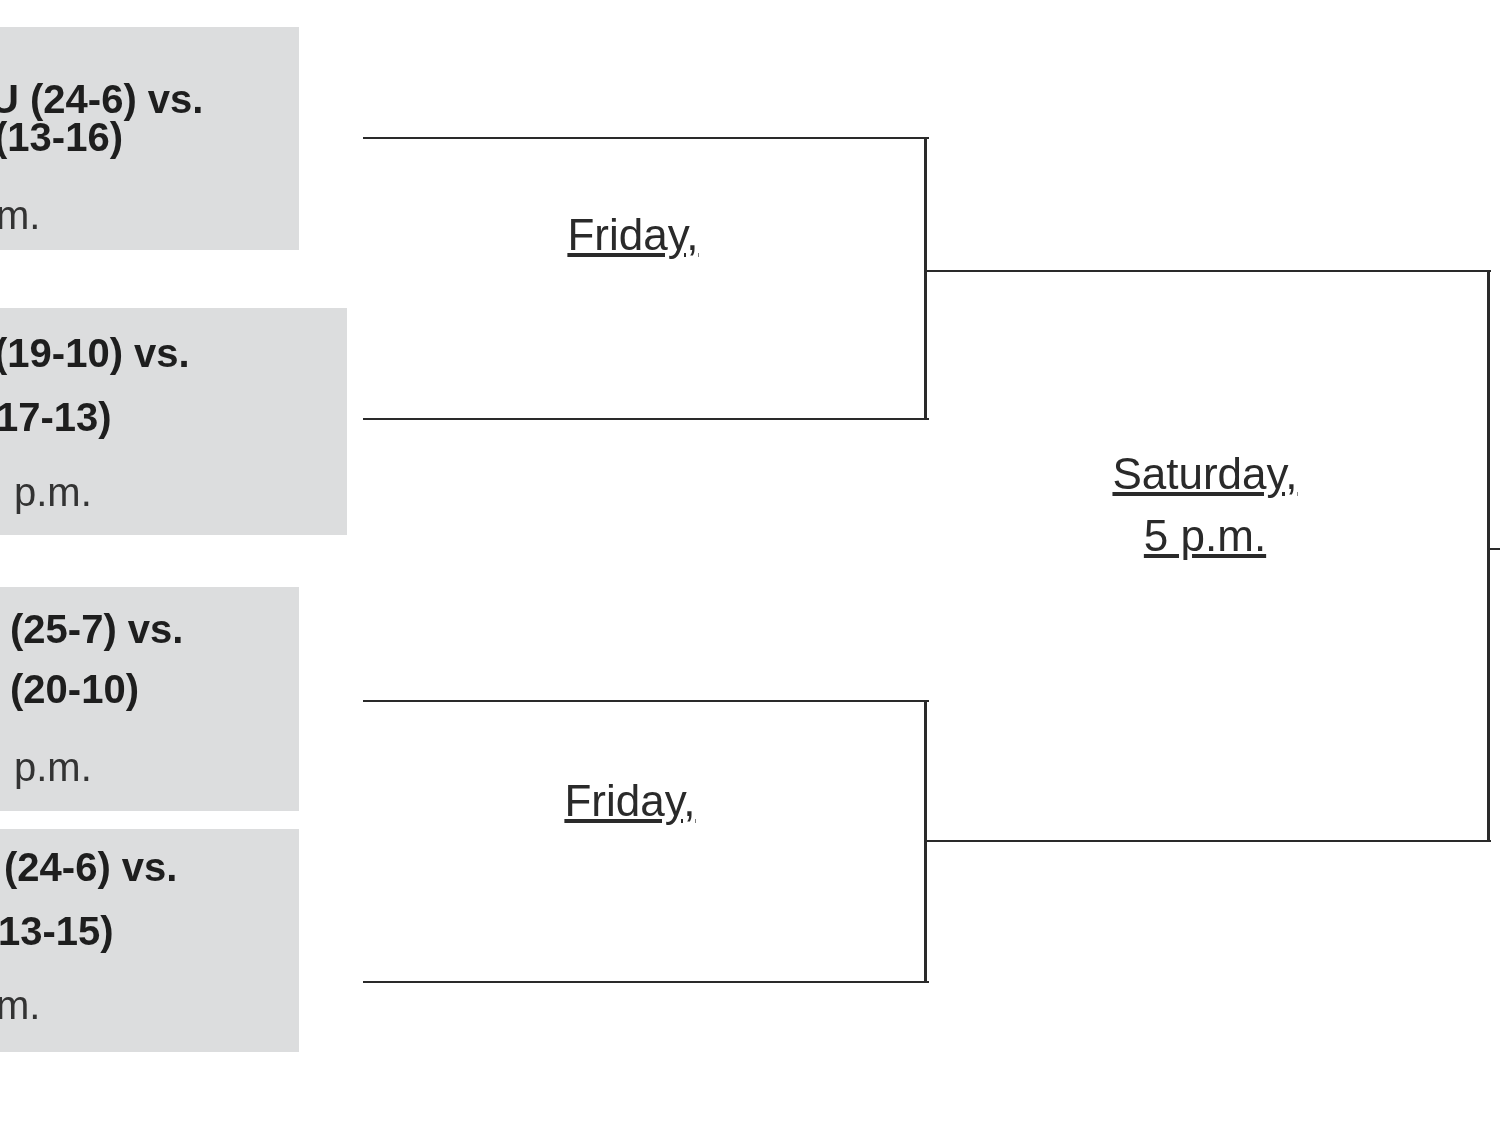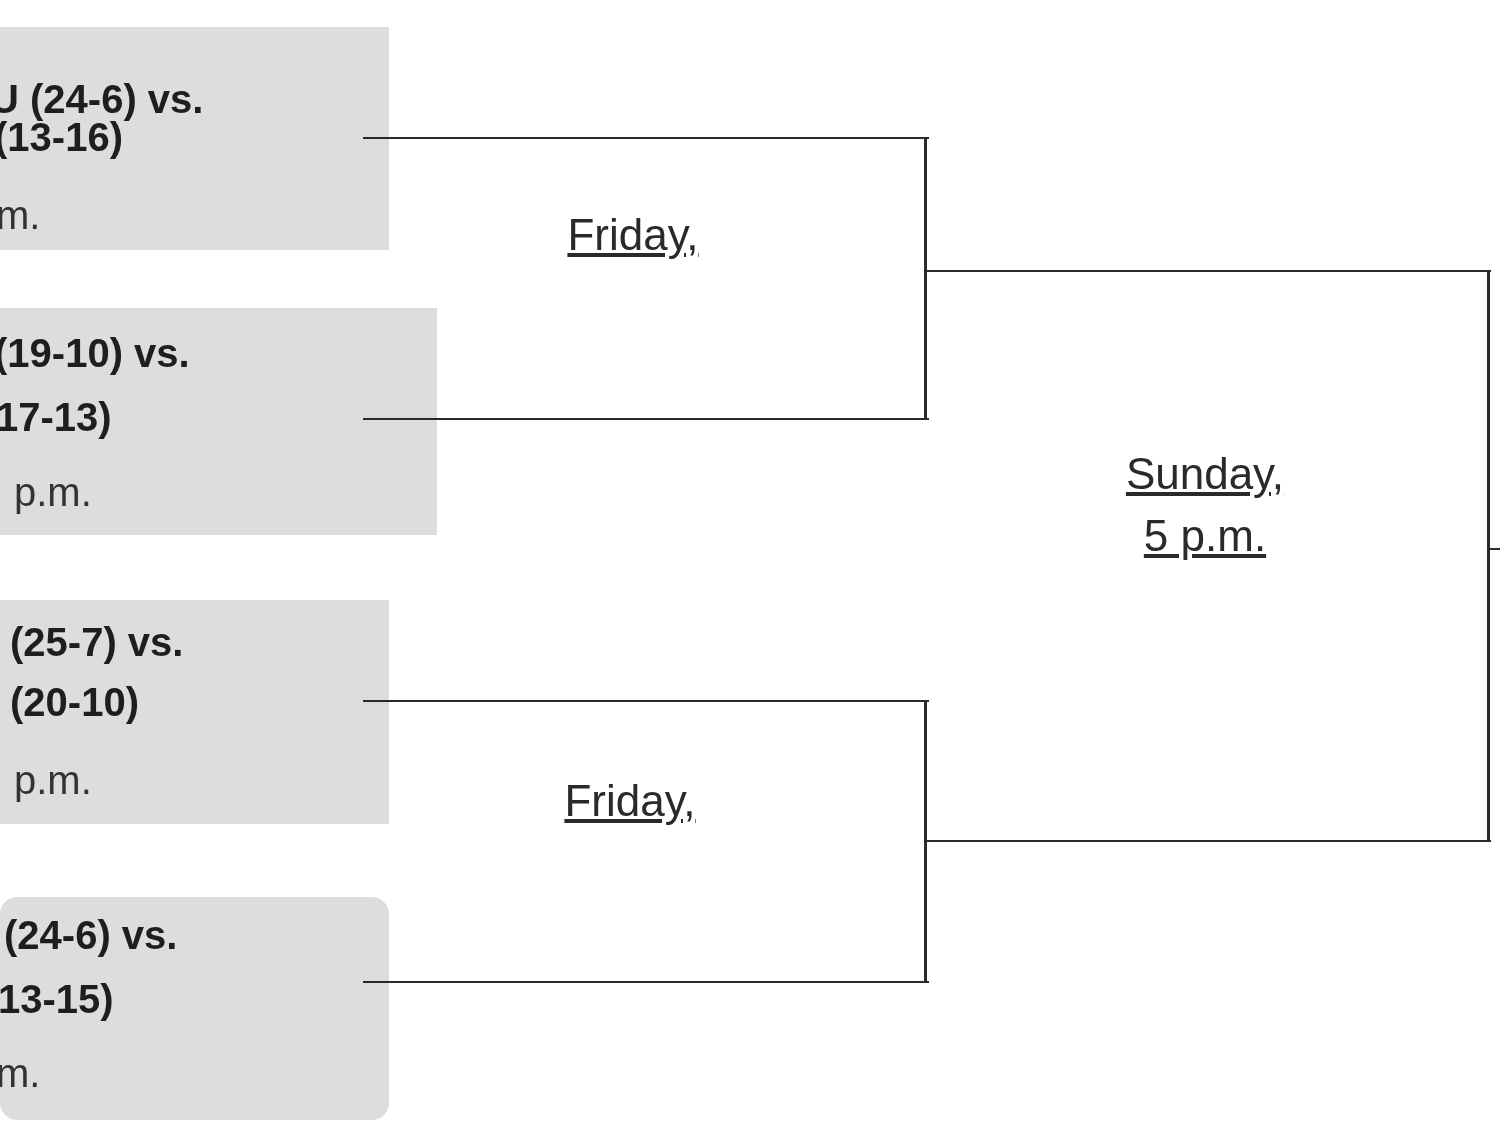--- a/index.html
+++ b/index.html
@@ -3,21 +3,21 @@
   <meta charset="utf-8">
   <style>
     html, body { margin: 0; padding: 0; }
     body {
       width: 1500px; height: 1125px; position: relative; overflow: hidden;
       background: #ffffff;
       font-family: "Liberation Sans", sans-serif;
       color: #222;
     }
     .game-box {
-      position: absolute; left: 0; width: 389px;
+      position: absolute; left: 0; width: 299px;
       background: #dcddde;
       overflow: hidden;
     }
     .game-box .line {
       position: absolute; white-space: nowrap;
       font-size: 40px; line-height: 1; 
     }
     .game-box .teams { font-weight: bold; color: #1e1e1e; }
     .game-box .time { font-weight: normal; color: #333; }
     .hline { position: absolute; height: 2px; background: #2a2a2a; }
@@ -35,27 +35,27 @@
   <span class="line teams" style="left:-6px; top:90px;">(13-16)</span>
   <span class="line time" style="left:-4px; top:168px;">m.</span>
 </div>
 
 <div class="game-box" style="top:308px; height:227px;padding-left:48px;">
   <span class="line teams" style="left:-6px; top:25px;">(19-10) vs.</span>
   <span class="line teams" style="left:-4px; top:89px;">17-13)</span>
   <span class="line time" style="left:14px; top:164px;">p.m.</span>
 </div>
 
-<div class="game-box" style="top:600px; height:224px;">
+<div class="game-box" style="top:587px; height:224px;">
   <span class="line teams" style="left:10px; top:22px;">(25-7) vs.</span>
   <span class="line teams" style="left:10px; top:82px;">(20-10)</span>
   <span class="line time" style="left:14px; top:160px;">p.m.</span>
 </div>
 
-<div class="game-box" style="top:897px; height:223px;border-radius:17px;">
+<div class="game-box" style="top:829px; height:223px;">
   <span class="line teams" style="left:4px; top:18px;">(24-6) vs.</span>
   <span class="line teams" style="left:-2px; top:82px;">13-15)</span>
   <span class="line time" style="left:-4px; top:156px;">m.</span>
 </div>
 
 <div class="hline" style="left:363px; top:137px; width:566px;"></div>
 <div class="hline" style="left:363px; top:418px; width:566px;"></div>
 <div class="vline" style="left:924px; top:137px; height:283px;"></div>
 
 <div class="hline" style="left:363px; top:700px; width:566px;"></div>
@@ -69,15 +69,15 @@
 
 <div class="label" style="left:533px; top:204px; width:200px;">
   <div>Friday,</div>
 </div>
 
 <div class="label" style="left:515px; top:770px; width:230px;">
   <div>Friday,</div>
 </div>
 
 <div class="label" style="left:1005px; top:443px; width:400px;">
-  <div>Sunday,</div>
+  <div>Saturday,</div>
   <div>5 p.m.</div>
 </div>
 
 </body></html>

